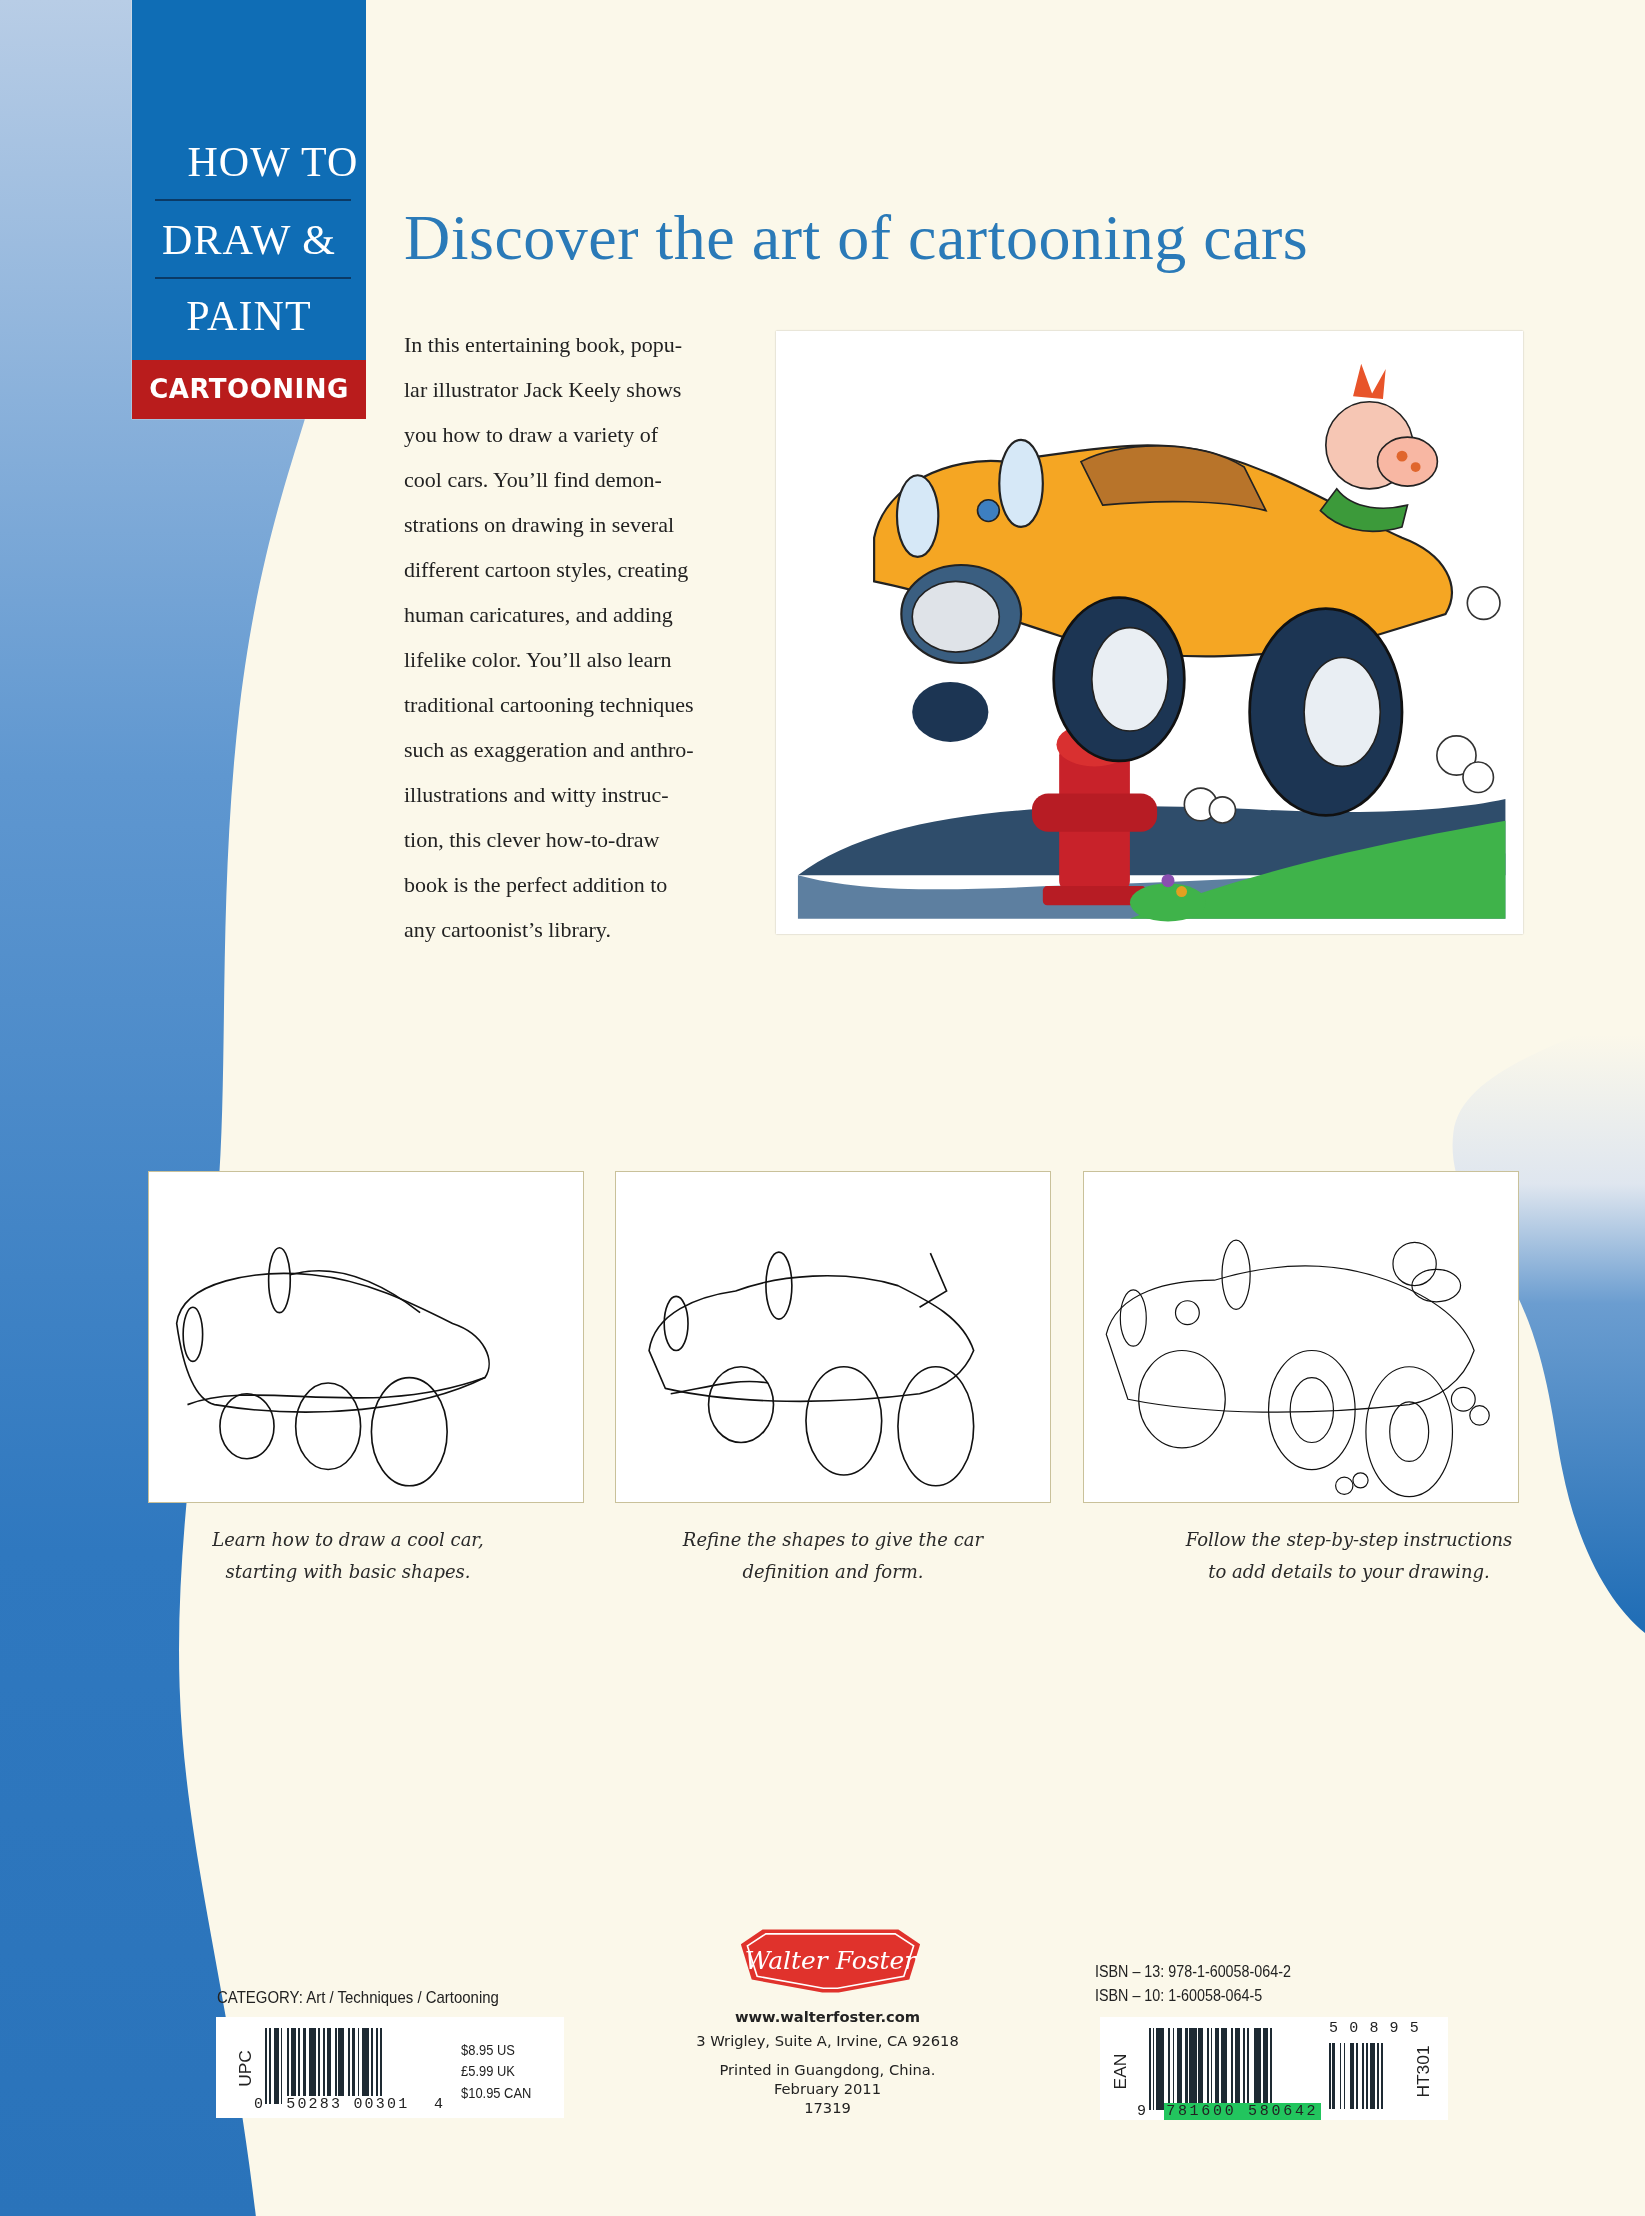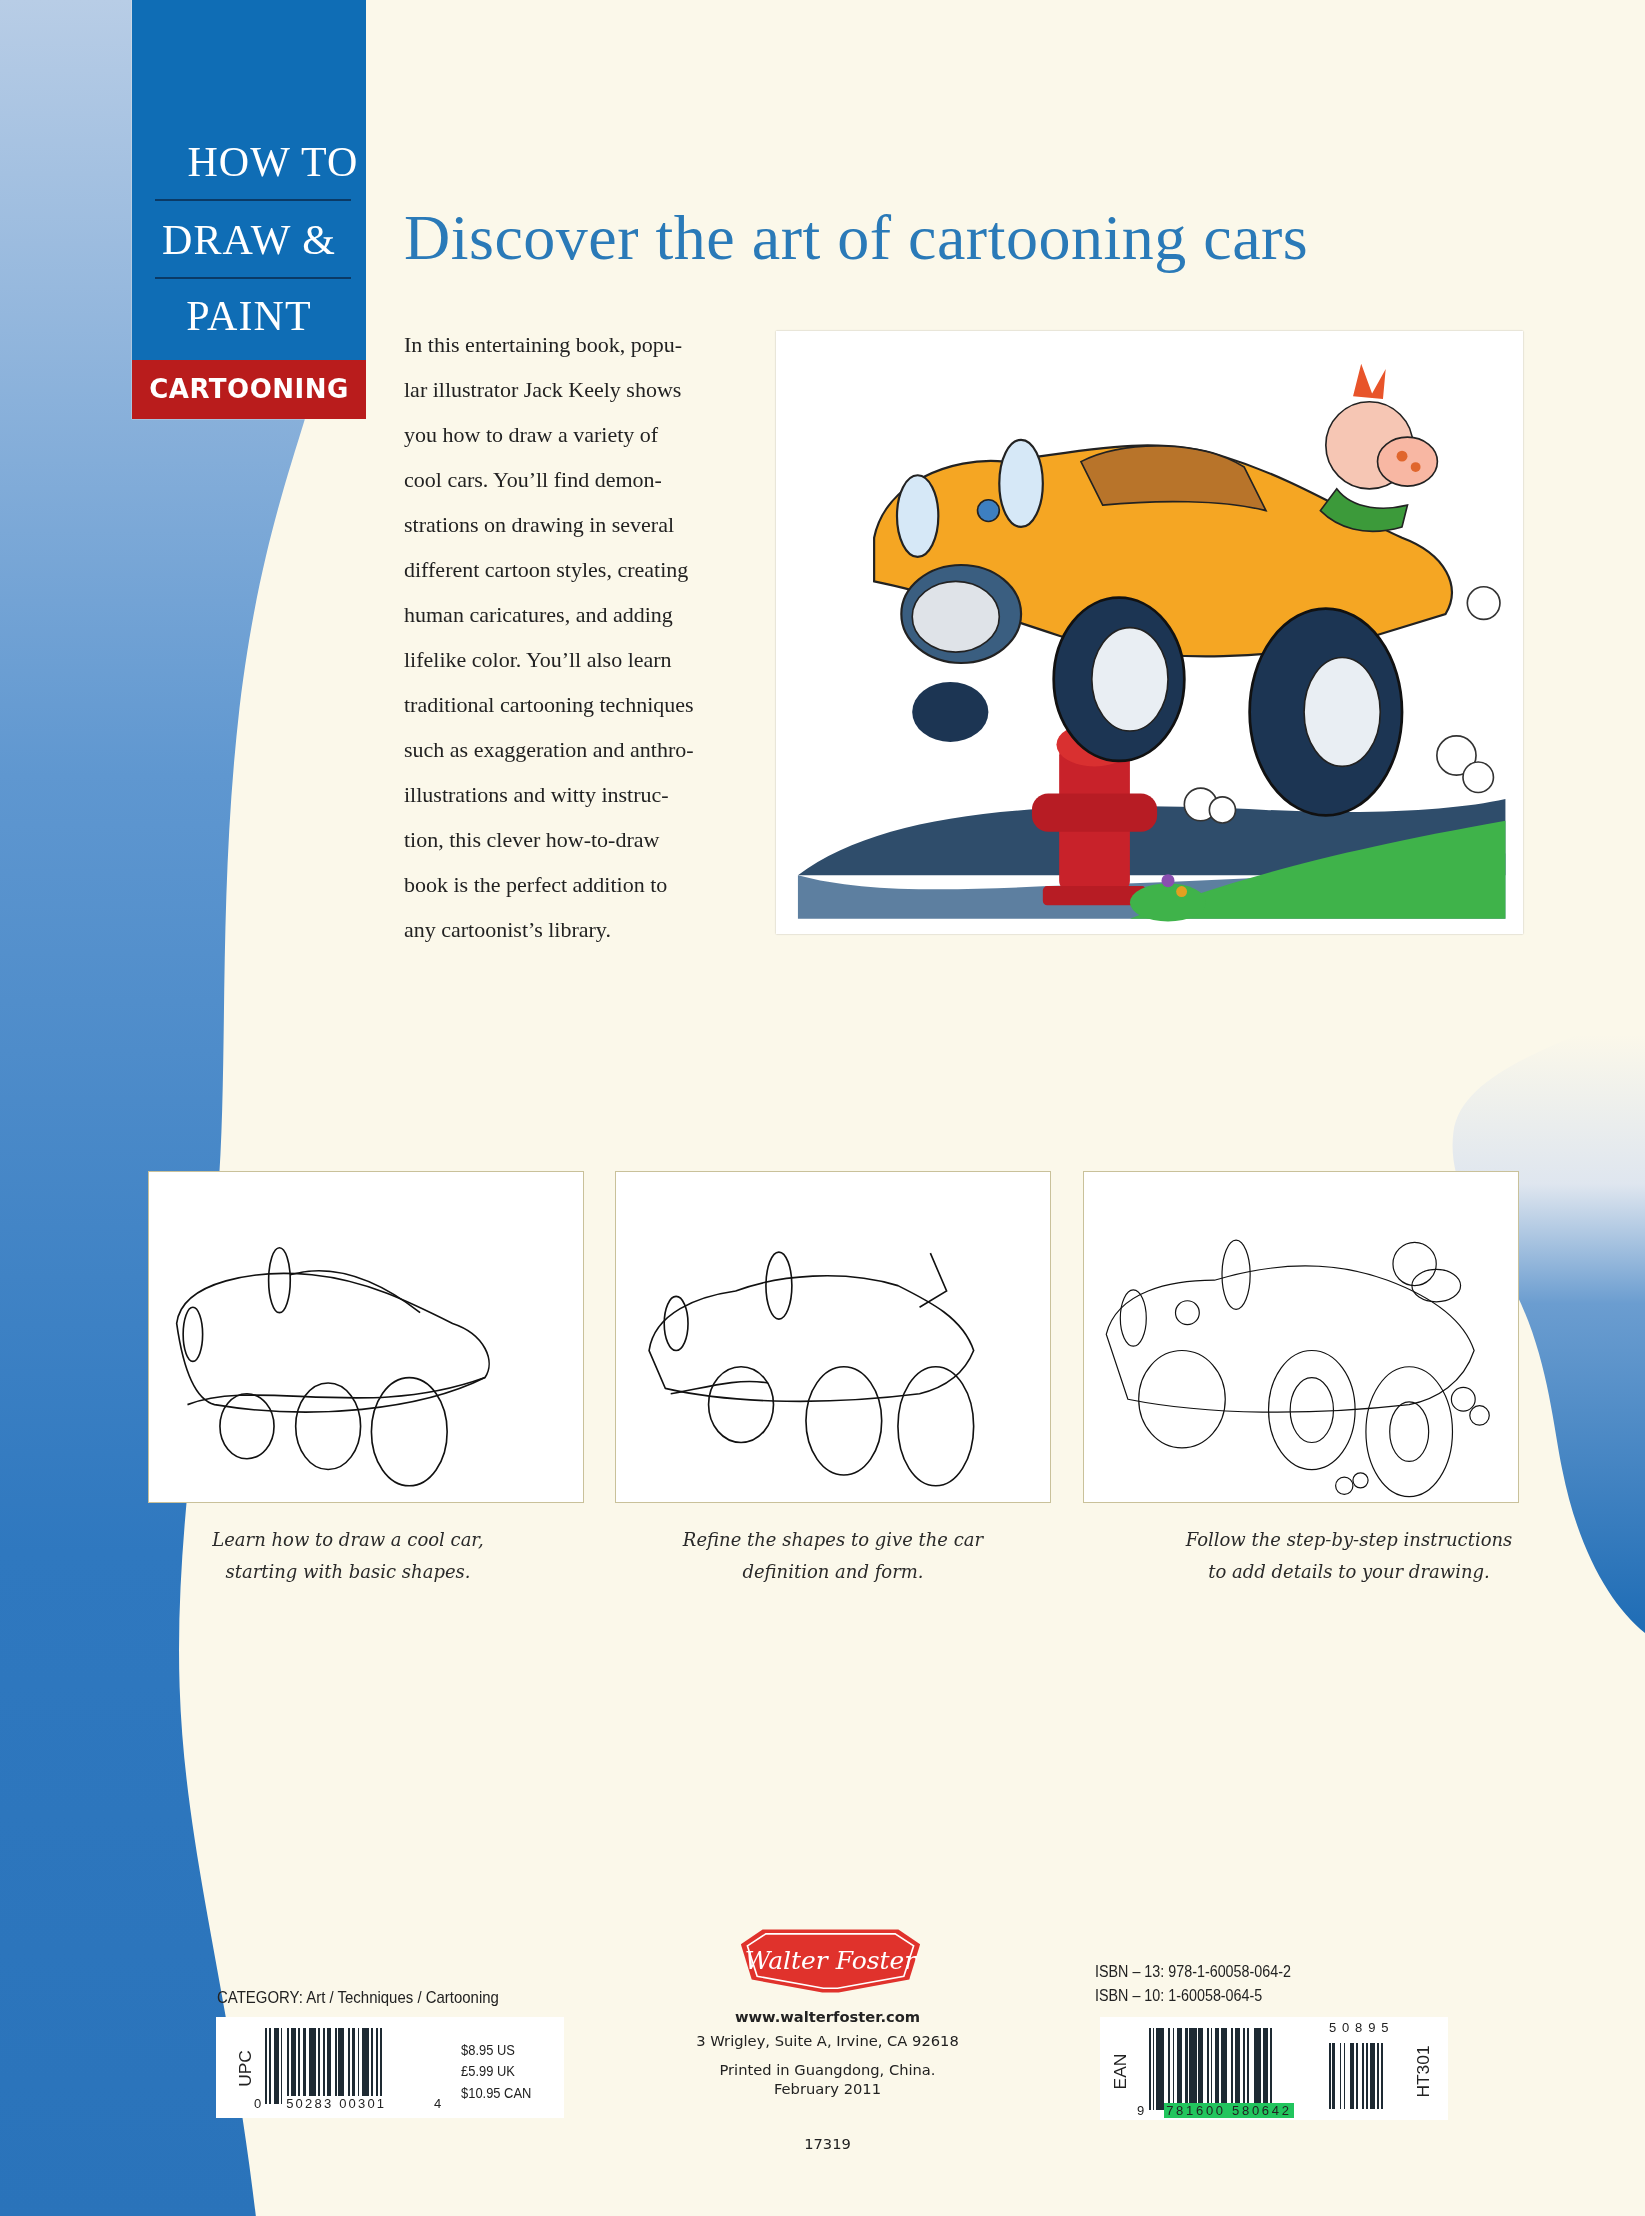--- a/index.html
+++ b/index.html
@@ -66,21 +66,21 @@
   }
   .upc-box {
     position: absolute; left: 216px; top: 2017px; width: 348px; height: 101px; background: #fff;
   }
   .vert-label {
     position: absolute; font-family: "Liberation Sans", sans-serif; font-size: 17.4px; color: #222;
     transform: rotate(-90deg); transform-origin: center;
   }
   .barcode { position: absolute; display: flex; align-items: stretch; }
   .barcode span { display: block; background: #1e2a33; }
-  .bar-digit { position: absolute; font-family: Liberation Sans, sans-serif; font-size: 13px; color: #222; }
+  .bar-digit { position: absolute; font-family: Liberation Mono, monospace; font-size: 15px; color: #222; }
   .price { position: absolute; left: 245px; font-family: "Liberation Sans", sans-serif; font-size: 14.7px; color: #222; transform: scaleX(0.88); transform-origin: left; }
 
   .logo { position: absolute; left: 730px; top: 1925px; width: 201px; height: 71px; }
   .pub-line {
     position: absolute; left: 664px; width: 327px; text-align: center;
     font-family: "DejaVu Sans", sans-serif; color: #222;
   }
 
   .isbn {
     position: absolute; left: 1095px; font-family: "Liberation Sans", sans-serif; font-size: 16.3px; color: #222;
@@ -285,21 +285,21 @@
 
 <svg class="logo" viewBox="0 0 370 130">
   <path d="M20 35 L60 8 L310 8 L350 35 L330 100 L200 124 L170 124 L40 100 Z" fill="#e0322c"></path>
   <path d="M32 38 L66 16 L304 16 L338 38 L320 94 L198 116 L172 116 L50 94 Z" fill="none" stroke="#fff" stroke-width="3"></path>
   <text x="185" y="80" text-anchor="middle" fill="#fff" font-family="DejaVu Serif, serif" font-style="italic" font-size="46">Walter Foster</text>
 </svg>
 <div class="pub-line" style="top:2008px; font-size:14.7px; font-weight:bold;">www.walterfoster.com</div>
 <div class="pub-line" style="top:2032px; font-size:14.7px;">3 Wrigley, Suite A, Irvine, CA 92618</div>
 <div class="pub-line" style="top:2061px; font-size:14.7px;">Printed in Guangdong, China.</div>
 <div class="pub-line" style="top:2080px; font-size:14.7px;">February 2011</div>
-<div class="pub-line" style="top:2099px; font-size:14.7px;margin-top:36px;">17319</div>
+<div class="pub-line" style="top:2099px; font-size:14.7px;">17319</div>
 
 <div class="isbn" style="top:1962px;">ISBN – 13: 978-1-60058-064-2</div>
 <div class="isbn" style="top:1986px;">ISBN – 10: 1-60058-064-5</div>
 <div class="ean-box">
   <div class="vert-label" style="left:2.7px; top:44px;">EAN</div>
   <div class="barcode" style="left:49px; top:11px; height:82px; width:163px;">
     <span style="width:2.2px;margin-right:1.6px"></span>
       <span style="width:1.6px;margin-right:1.6px"></span>
       <span style="width:7.6px;margin-right:4.4px"></span>
       <span style="width:1.6px;margin-right:3.3px"></span>

